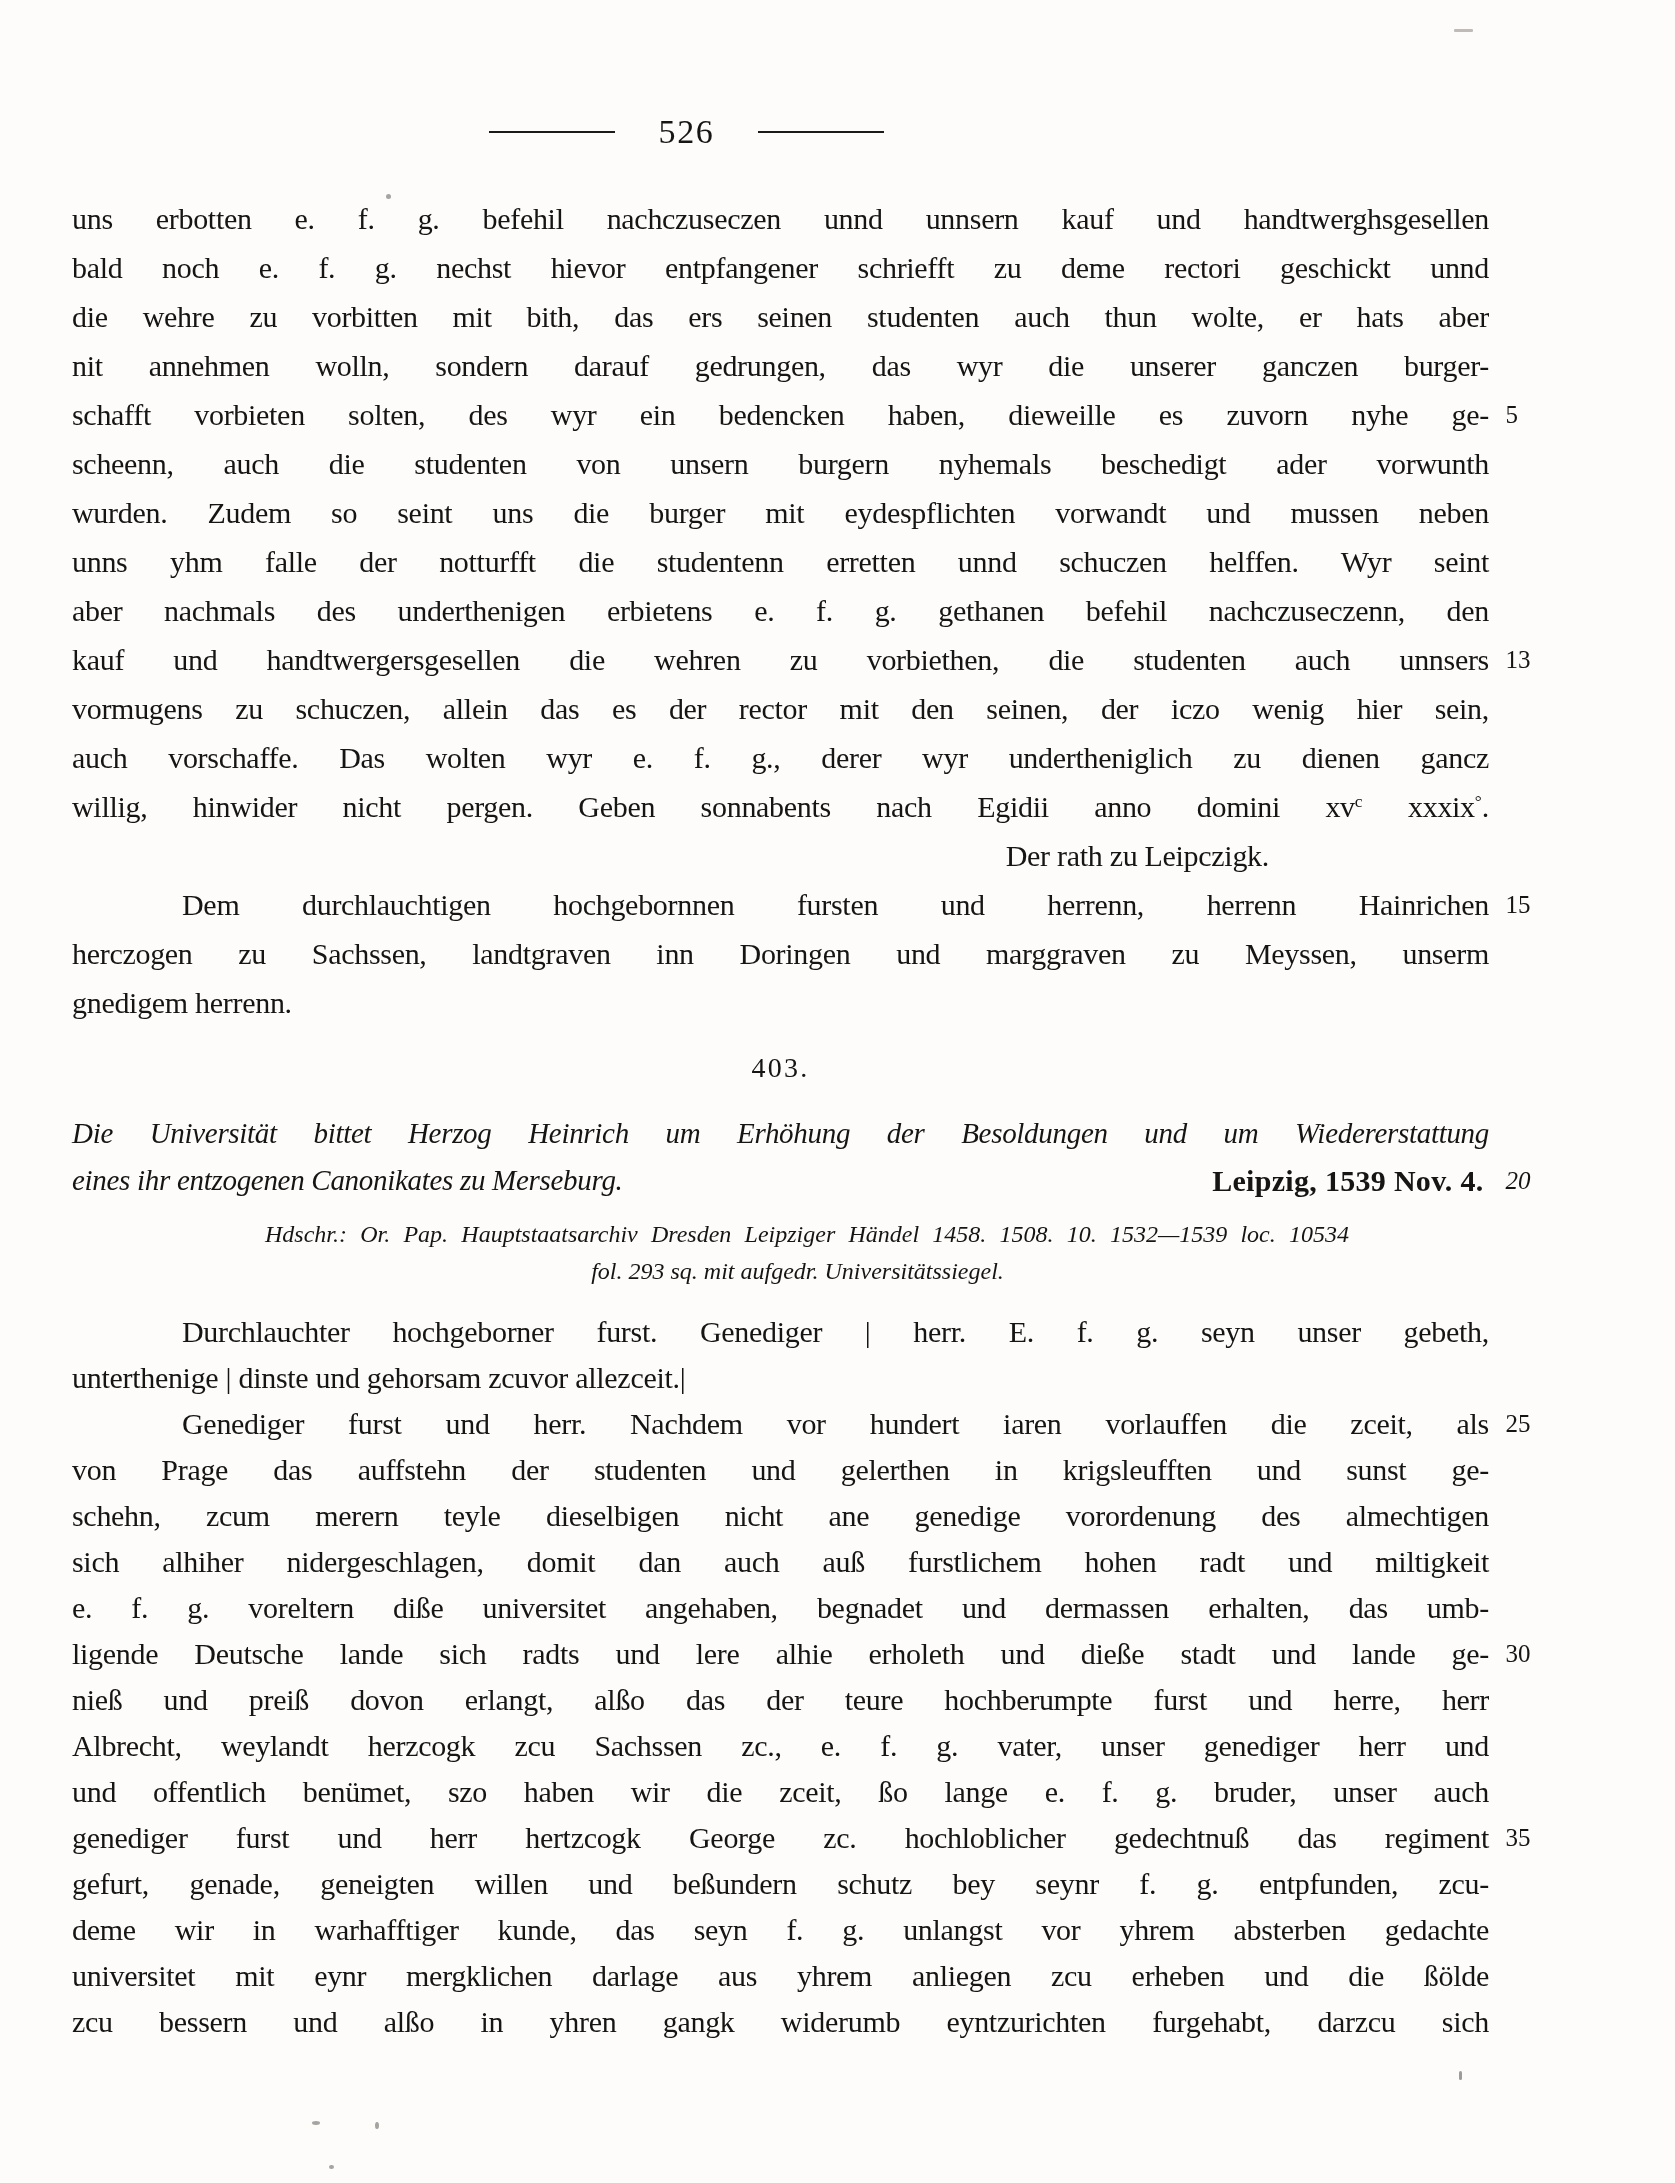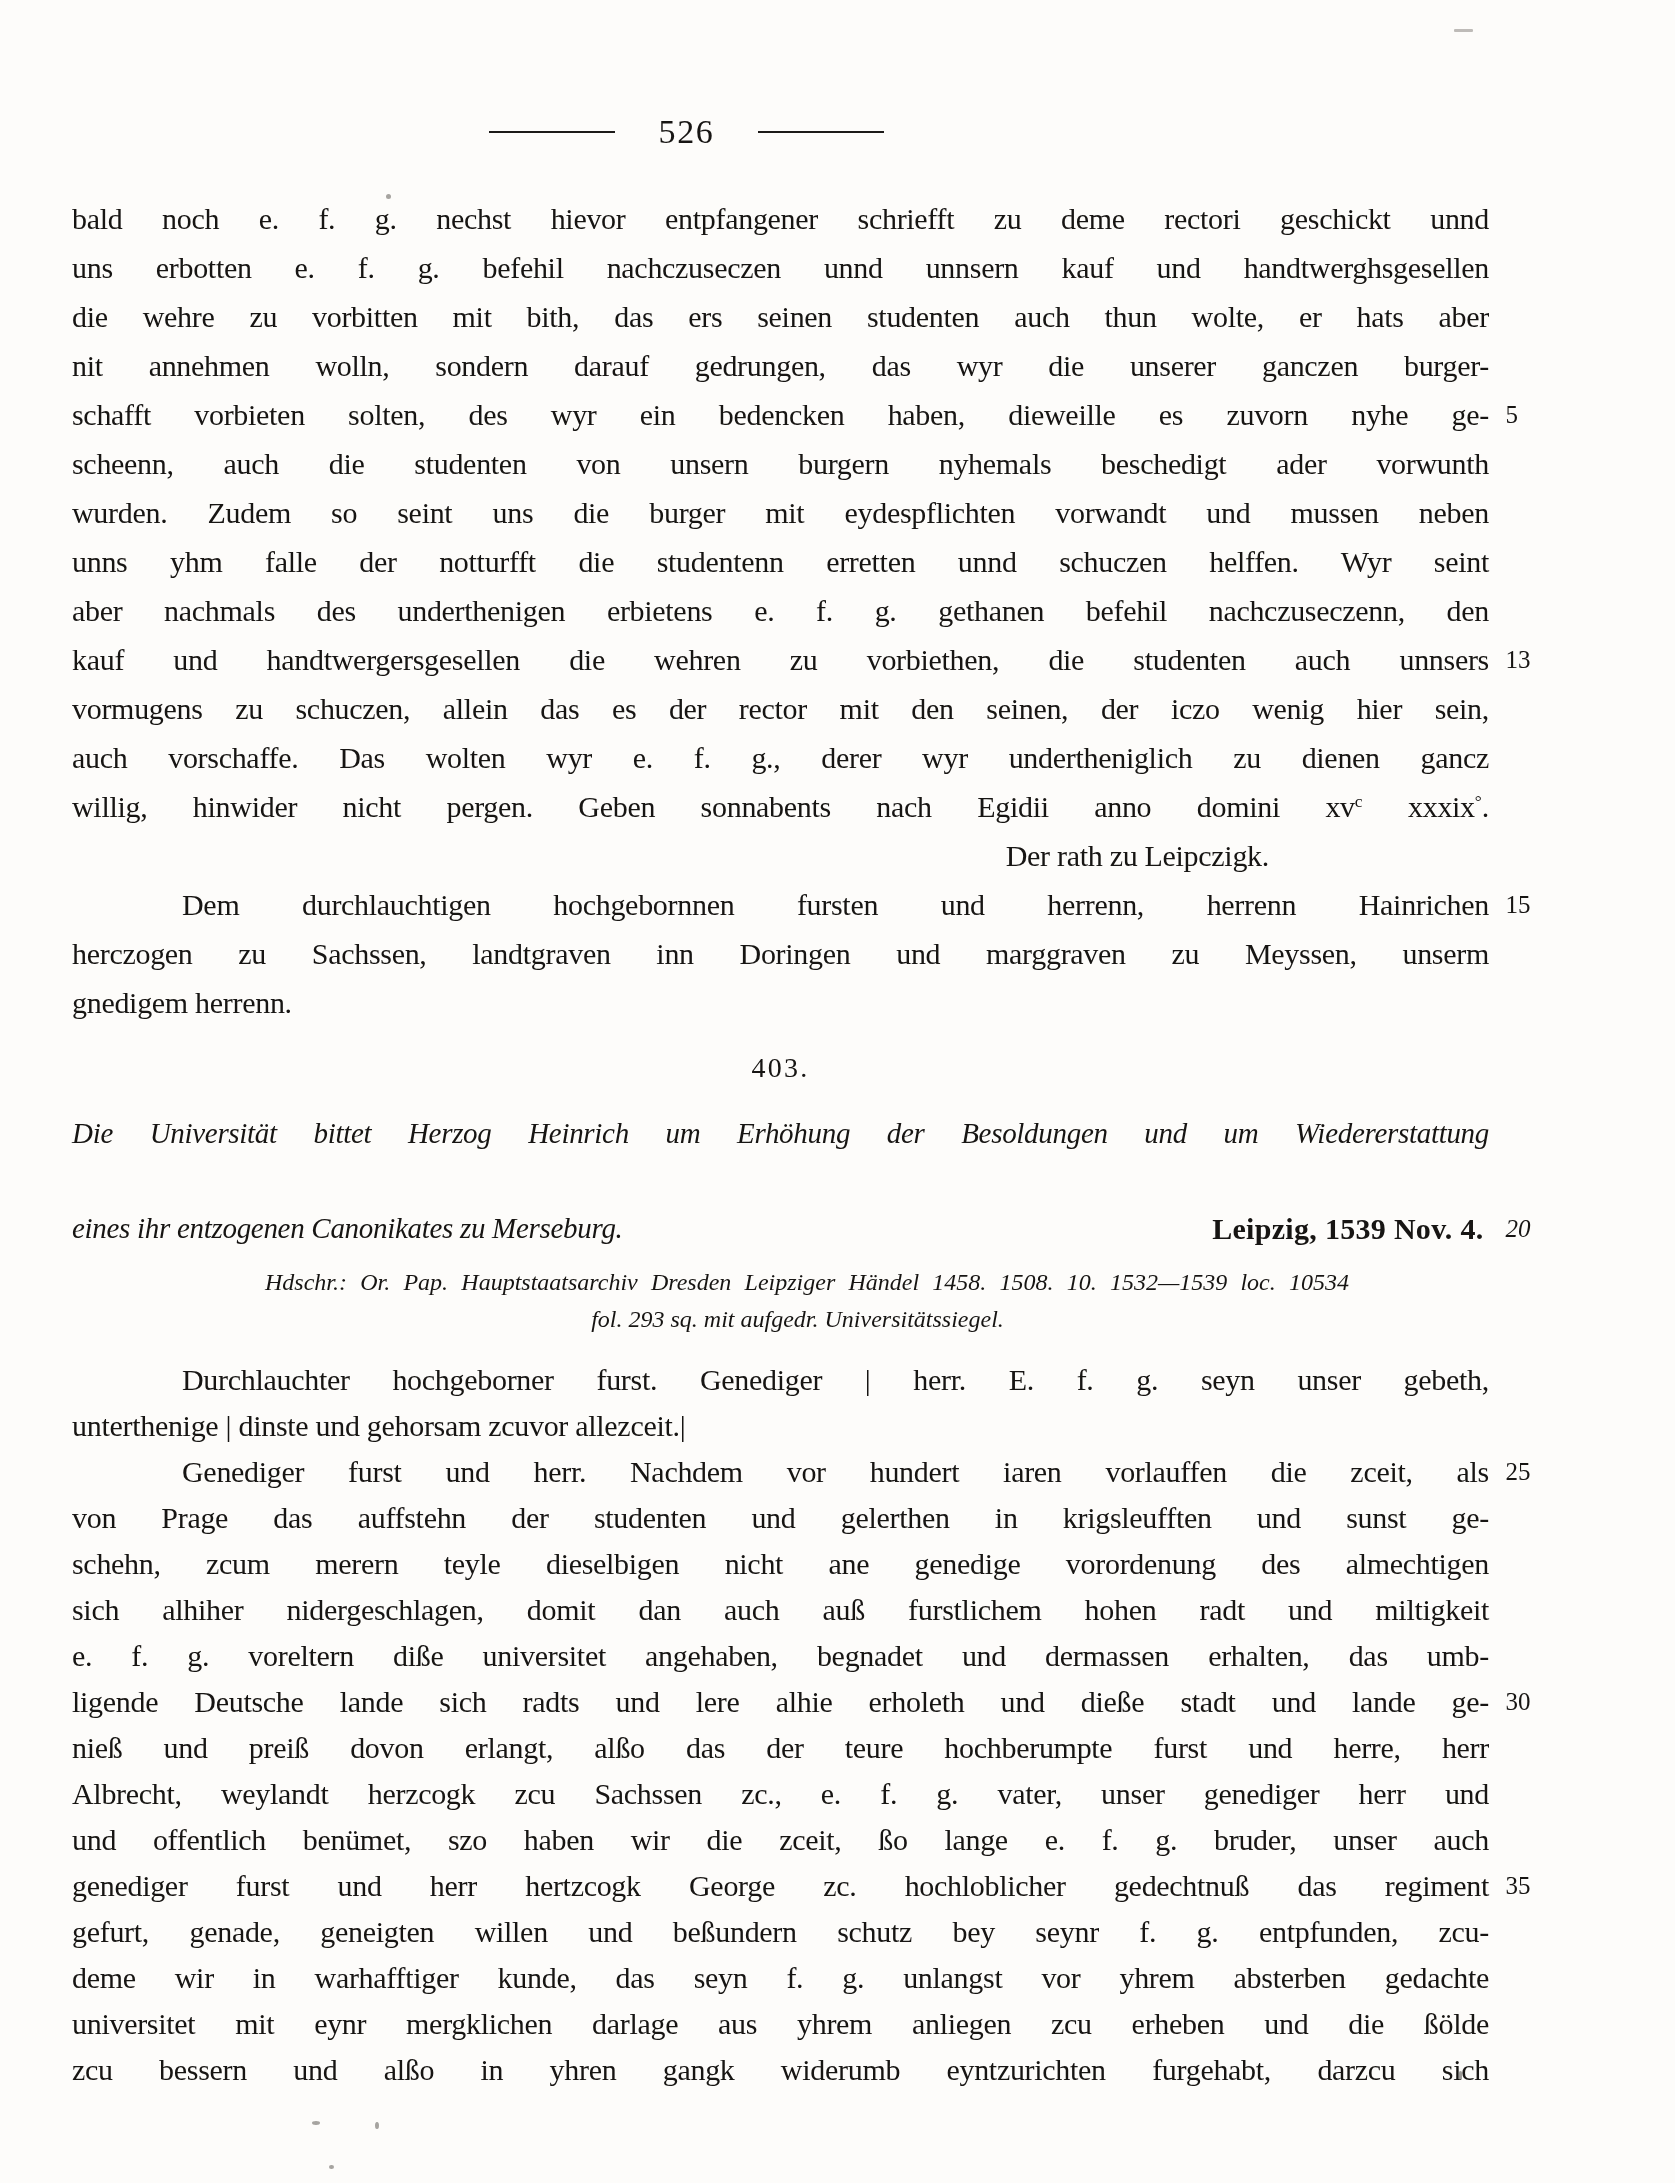--- a/index.html
+++ b/index.html
@@ -45,21 +45,21 @@
   
   .docnum {
     text-align: center; text-align-last: center;
     font-size: 28px; letter-spacing: 2.2px;
     height: 51px; line-height: 51px;
     margin-top: 15.4px;
   }
   
   .summary { margin-top: 16.5px; font-style: italic; }
   .summary .tline { height: 47px; line-height: 47px; font-size: 29px; }
-  .sumrow2 { display: flex; justify-content: space-between; align-items: flex-end; margin-top: 48px; }
+  .sumrow2 { display: flex; justify-content: space-between; align-items: flex-end; }
   .sumrow2 .dateline {
     font-style: normal; font-weight: bold;
     font-size: 30px; letter-spacing: 0.3px;
     padding-right: 5.5px;
   }
   
   .src { margin: 12px 0 19px 34px; font-style: italic; }
   .src .sline {
     position: relative; height: 37px; line-height: 37px;
     font-size: 24px; letter-spacing: 0;
@@ -80,22 +80,22 @@
 
 <div class="page">
 
   <div class="pagehead">
     <span class="rule"></span>
     <span class="pn">526</span>
     <span class="rule"></span>
   </div>
 
   <div class="body402">
+      <div class="tline"><span>uns erbotten e. f. g. befehil nachczuseczen unnd unnsern kauf und handtwerghsgesellen</span></div>
       <div class="tline"><span>bald noch e. f. g. nechst hievor entpfangener schriefft zu deme rectori geschickt unnd</span></div>
-      <div class="tline"><span>uns erbotten e. f. g. befehil nachczuseczen unnd unnsern kauf und handtwerghsgesellen</span></div>
       <div class="tline"><span>die wehre zu vorbitten mit bith, das ers seinen studenten auch thun wolte, er hats aber</span></div>
       <div class="tline"><span>nit annehmen wolln, sondern darauf gedrungen, das wyr die unserer ganczen burger-</span></div>
       <div class="tline"><span>schafft vorbieten solten, des wyr ein bedencken haben, dieweille es zuvorn nyhe ge-</span><span class="lineno">5</span></div>
       <div class="tline"><span>scheenn, auch die studenten von unsern burgern nyhemals beschedigt ader vorwunth</span></div>
       <div class="tline"><span>wurden. Zudem so seint uns die burger mit eydespflichten vorwandt und mussen neben</span></div>
       <div class="tline"><span>unns yhm falle der notturfft die studentenn erretten unnd schuczen helffen. Wyr seint</span></div>
       <div class="tline"><span>aber nachmals des underthenigen erbietens e. f. g. gethanen befehil nachczuseczenn, den</span></div>
       <div class="tline"><span>kauf und handtwergersgesellen die wehren zu vorbiethen, die studenten auch unnsers</span><span class="lineno">13</span></div>
       <div class="tline"><span>vormugens zu schuczen, allein das es der rector mit den seinen, der iczo wenig hier sein,</span></div>
       <div class="tline"><span>auch vorschaffe. Das wolten wyr e. f. g., derer wyr undertheniglich zu dienen gancz</span></div>

